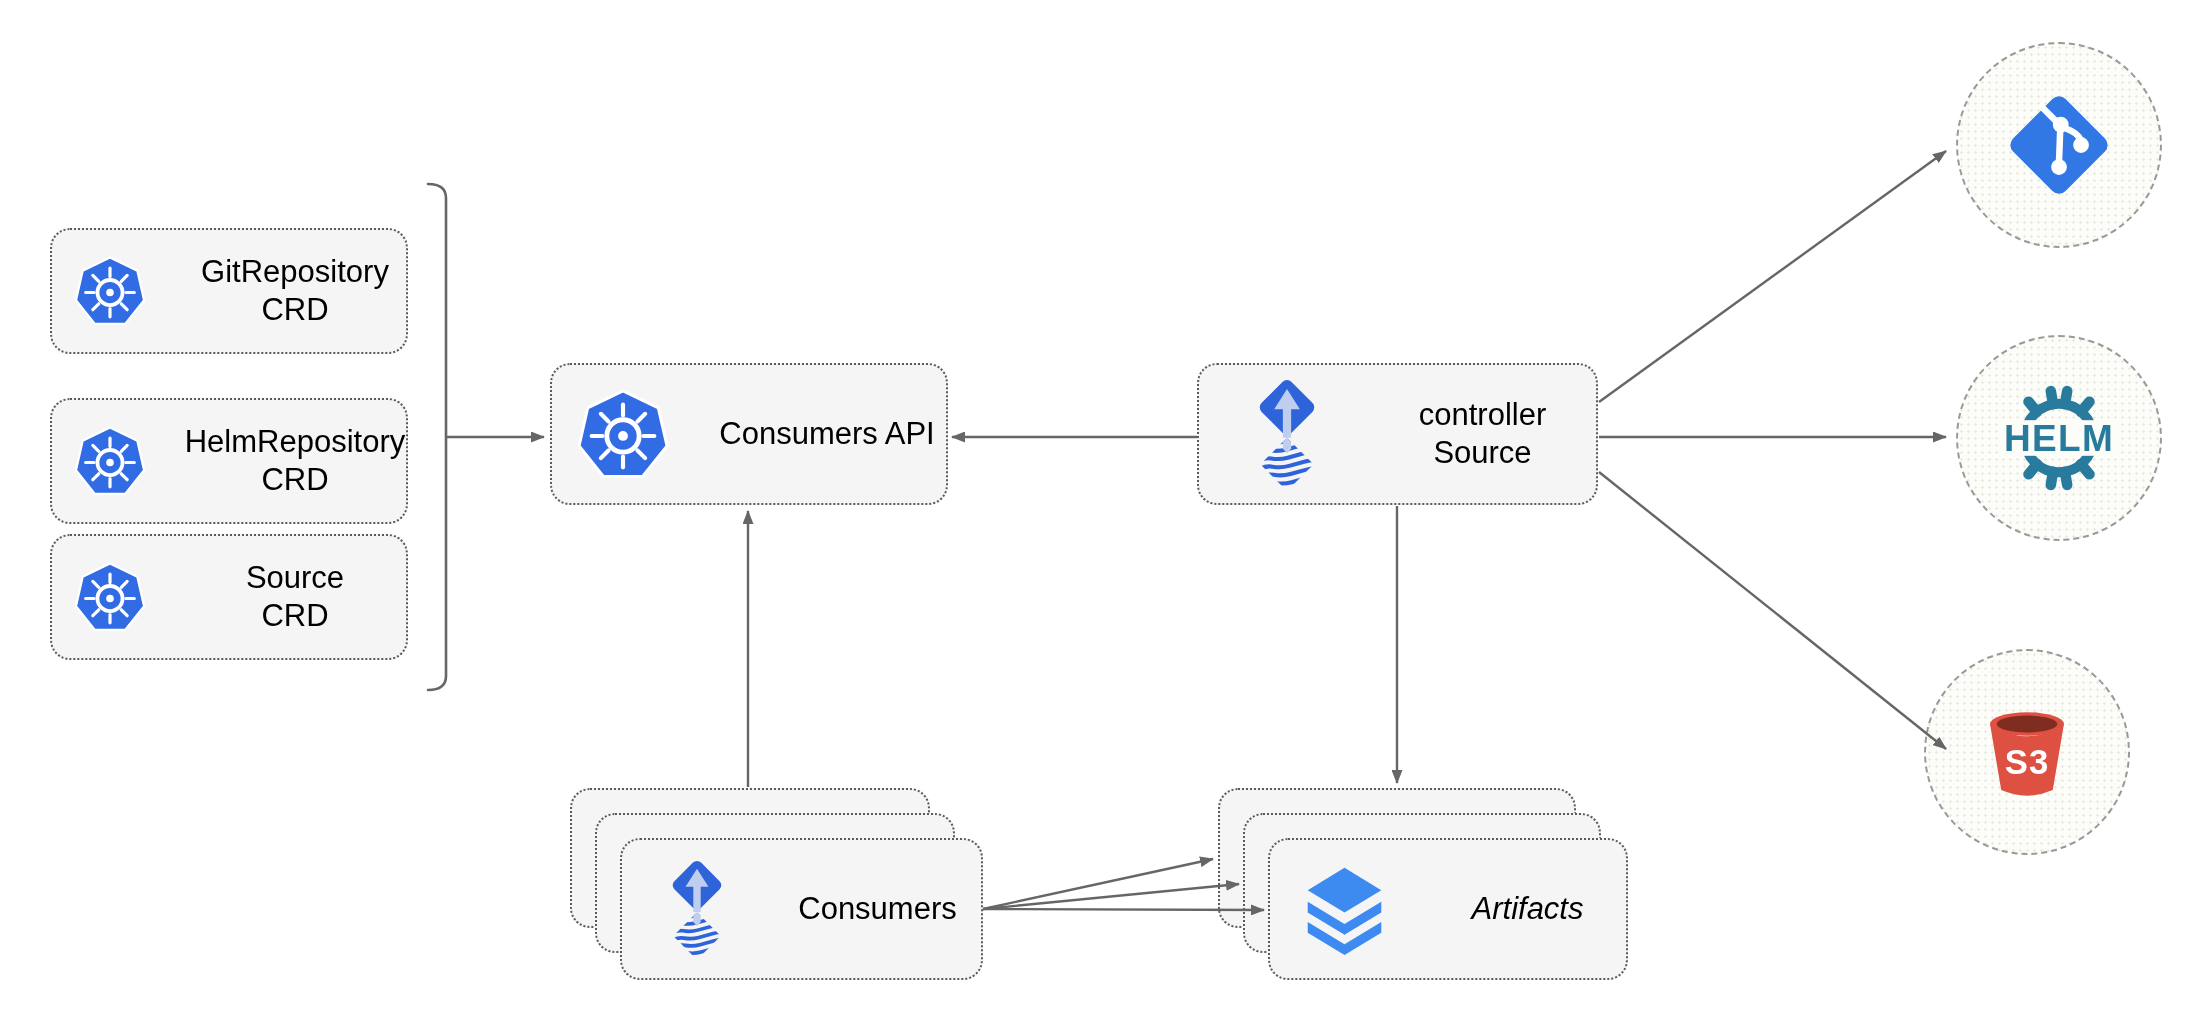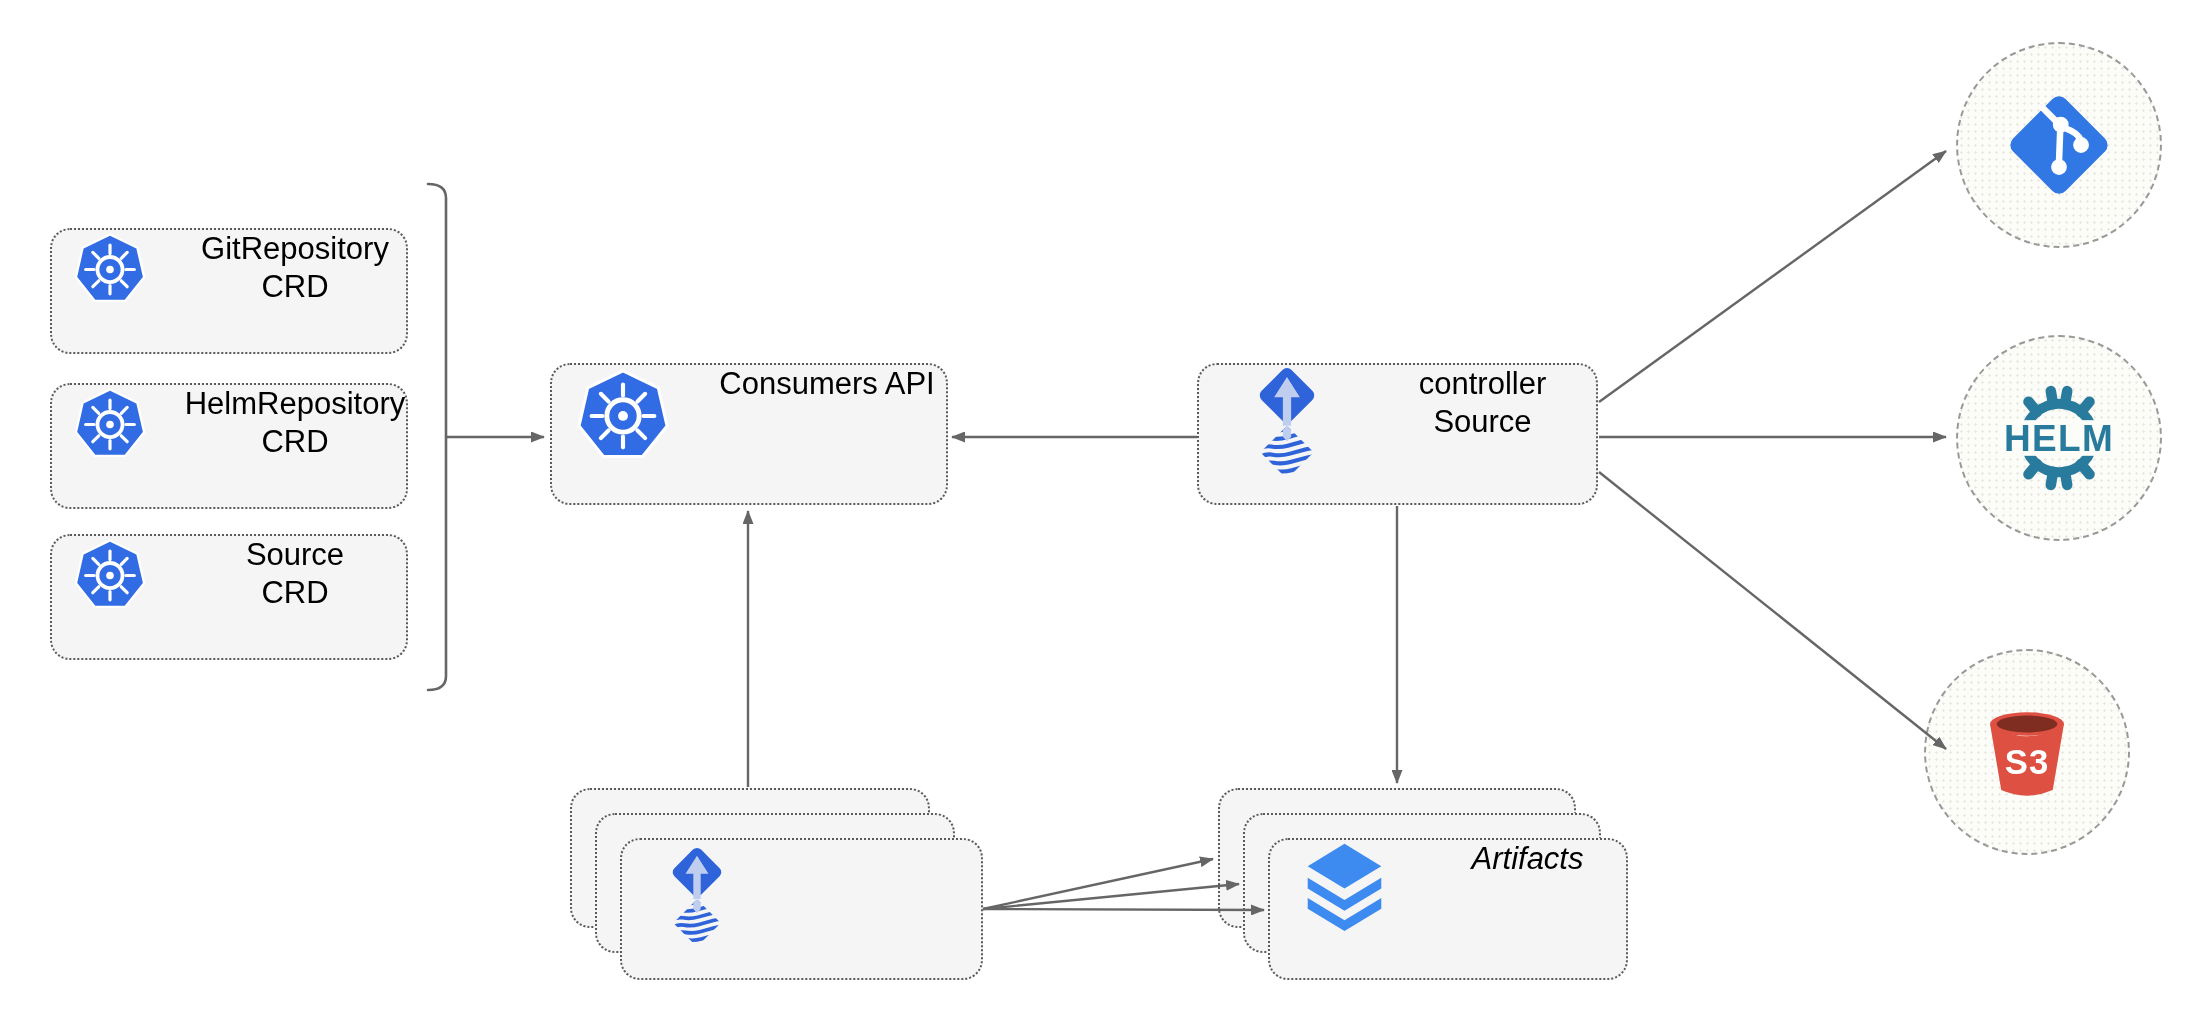--- a/index.html
+++ b/index.html
@@ -5,21 +5,21 @@
   html,body{margin:0;padding:0;background:#ffffff;}
   body{font-family:"Liberation Sans","DejaVu Sans",sans-serif;}
   #canvas{position:relative;width:2196px;height:1030px;background:#ffffff;overflow:hidden;}
 
   
   .node{
     position:absolute;box-sizing:border-box;
     background:var(--box-fill,#F5F5F5);
     border:2px dotted var(--box-border,#5A5A5A);
     border-radius:20px;
-    display:flex;align-items:flex-start;gap:36px;
+    display:flex;align-items:center;gap:36px;
   }
   .node .label{
     flex:1;text-align:center;
     font-size:31px;color:var(--text,#000);
     line-height:38px;white-space:nowrap;
   }
   .node .label span{display:block;}
 
   .icon{flex:0 0 auto;display:block;}
 
@@ -150,21 +150,21 @@
   <div class="node" style="left:50px;top:228px;width:358px;height:126px;padding-left:20px;">
     <svg class="icon" width="76" height="76" viewBox="0 0 100 100">
         <use href="#sym-k8s"></use>
       </svg>
     <div class="label">
       <span>GitRepository</span>
       <span>CRD</span>
     </div>
   </div>
 
-  <div class="node" style="left:50px;top:383px;width:358px;height:126px;padding-left:20px;">
+  <div class="node" style="left:50px;top:398px;width:358px;height:126px;padding-left:20px;">
     <svg class="icon" width="76" height="76" viewBox="0 0 100 100">
         <use href="#sym-k8s"></use>
       </svg>
     <div class="label">
       <span>HelmRepository</span>
       <span>CRD</span>
     </div>
   </div>
 
   <div class="node" style="left:50px;top:534px;width:358px;height:126px;padding-left:20px;">
@@ -195,20 +195,23 @@
       <span>Source</span>
     </div>
   </div>
 
   <div class="stack-layer" style="left:570px;top:788px;width:360px;height:140px;"></div>
   <div class="stack-layer" style="left:595px;top:813px;width:360px;height:140px;"></div>
   <div class="node" style="left:620px;top:838px;width:363px;height:142px;padding-left:34px;">
     <svg class="icon" width="82" height="112" viewBox="0 0 100 124">
         <use href="#sym-flux"></use>
       </svg>
+    <div class="label">
+      <span>Consumers</span>
+    </div>
   </div>
 
   <div class="stack-layer" style="left:1218px;top:788px;width:358px;height:140px;"></div>
   <div class="stack-layer" style="left:1243px;top:813px;width:358px;height:140px;"></div>
   <div class="node" style="left:1268px;top:838px;width:360px;height:142px;padding-left:26px;font-style:italic;">
     <svg class="icon" width="97" height="91" viewBox="0 0 100 94">
         <use href="#sym-layers"></use>
       </svg>
     <div class="label">
       <span>Artifacts</span>

